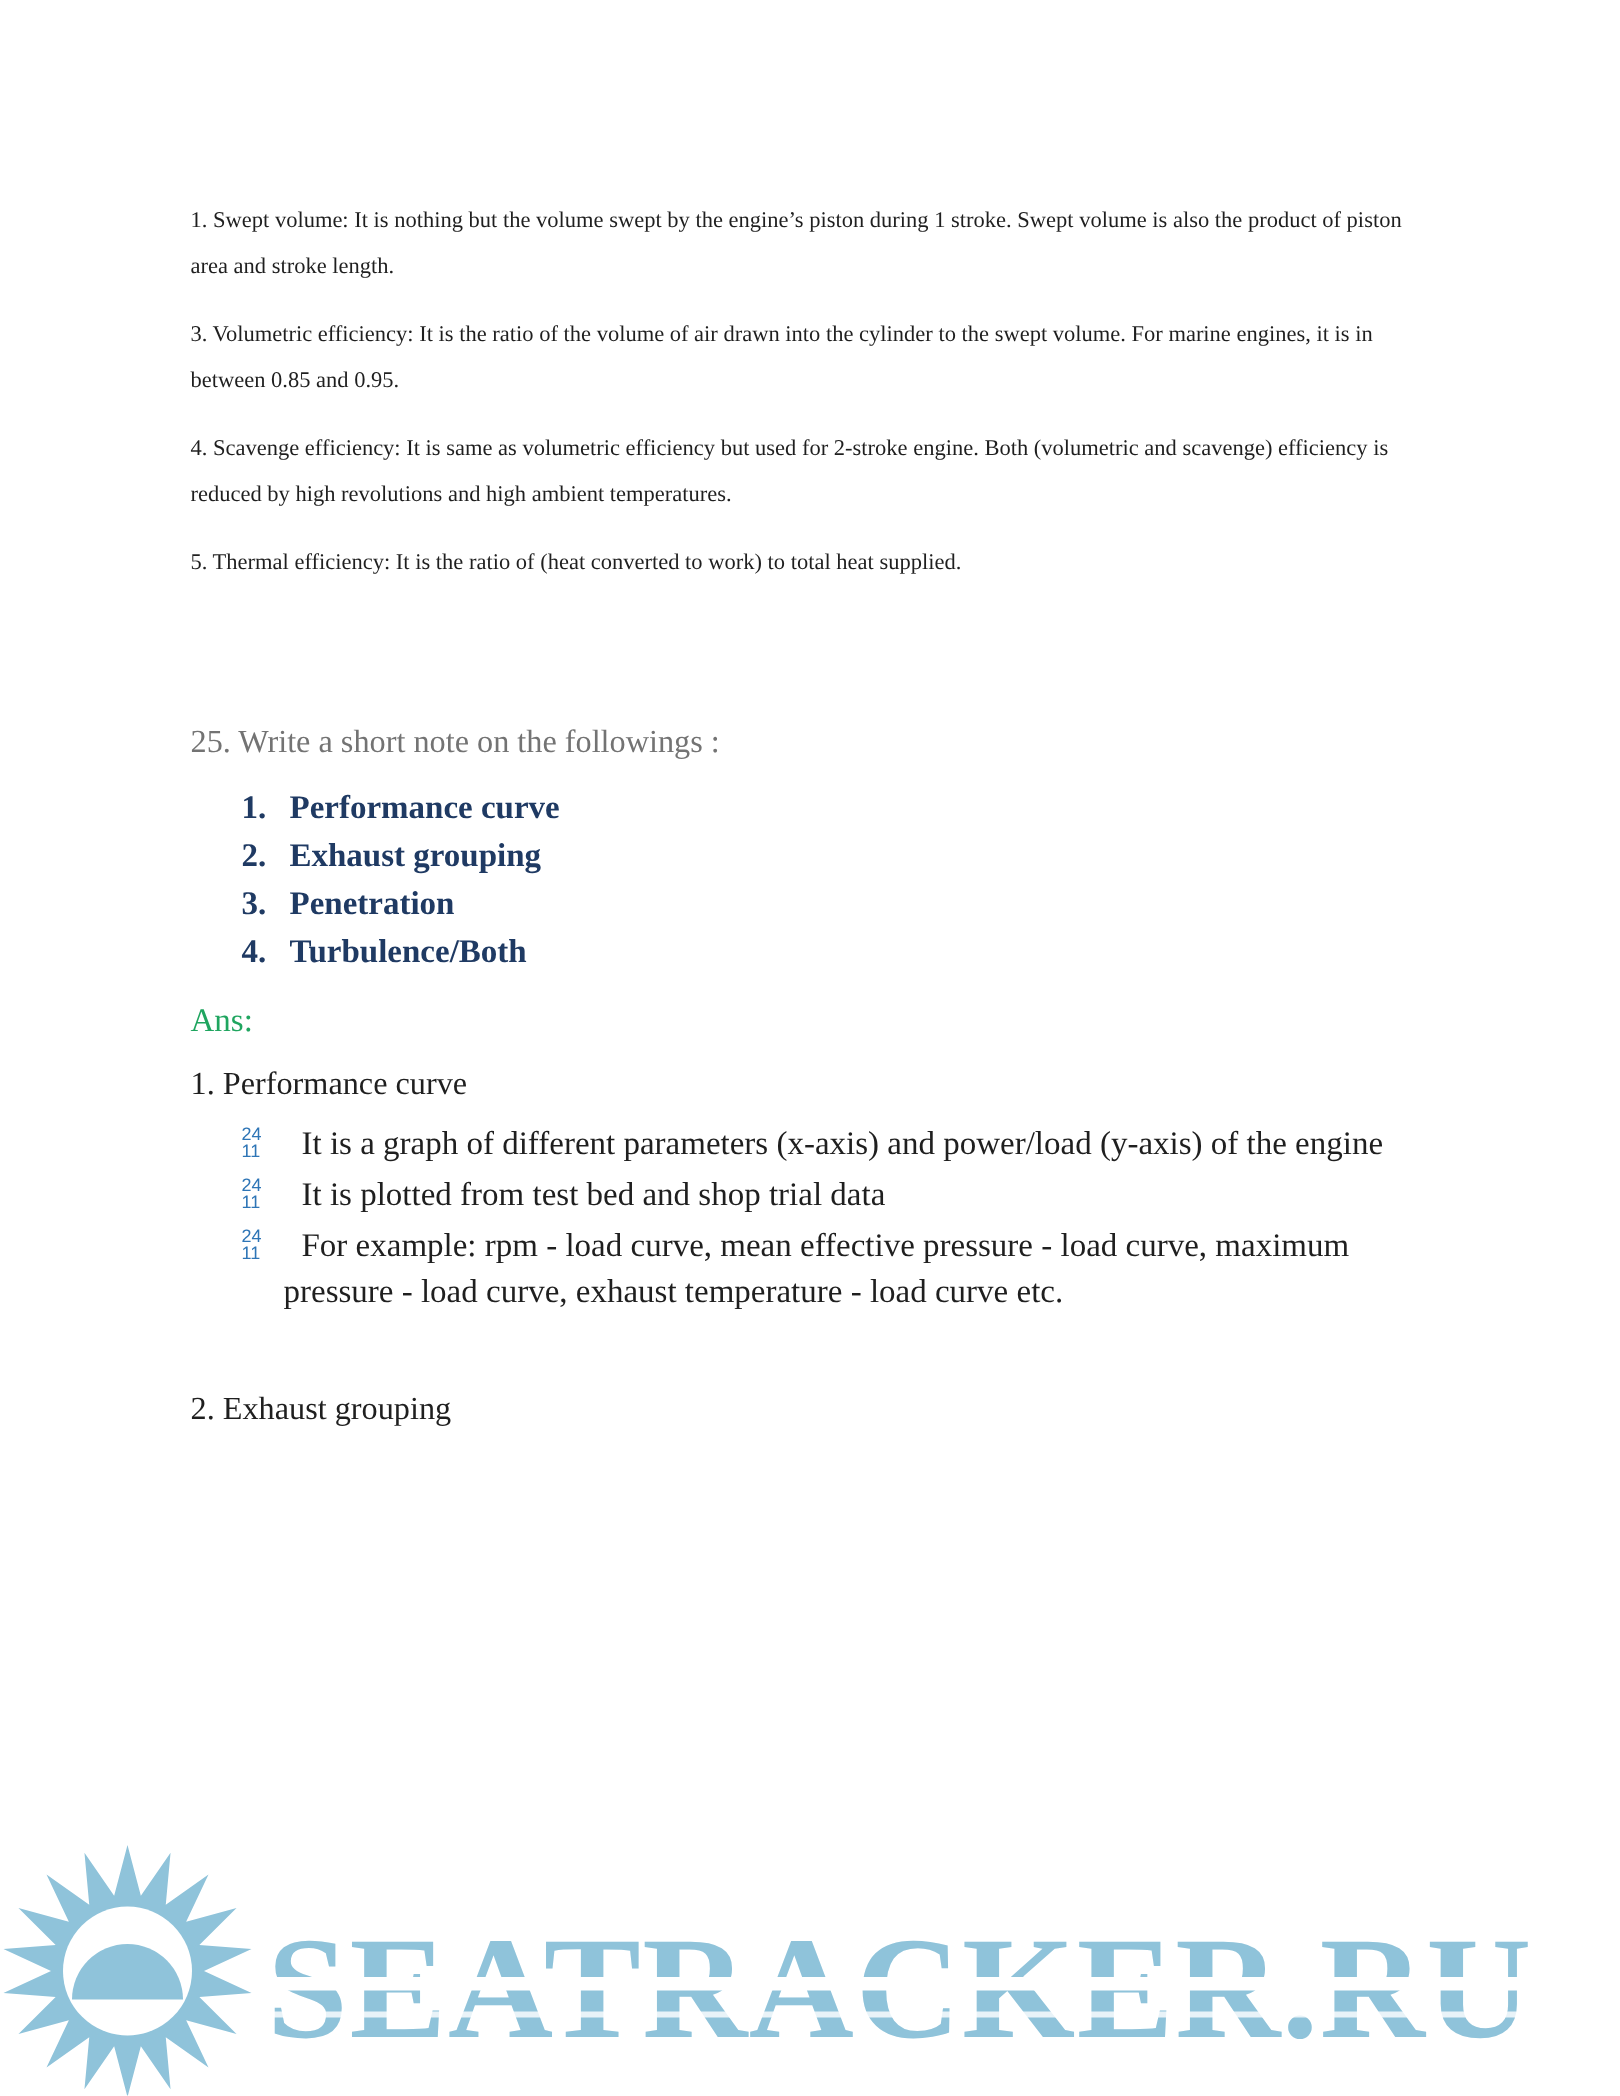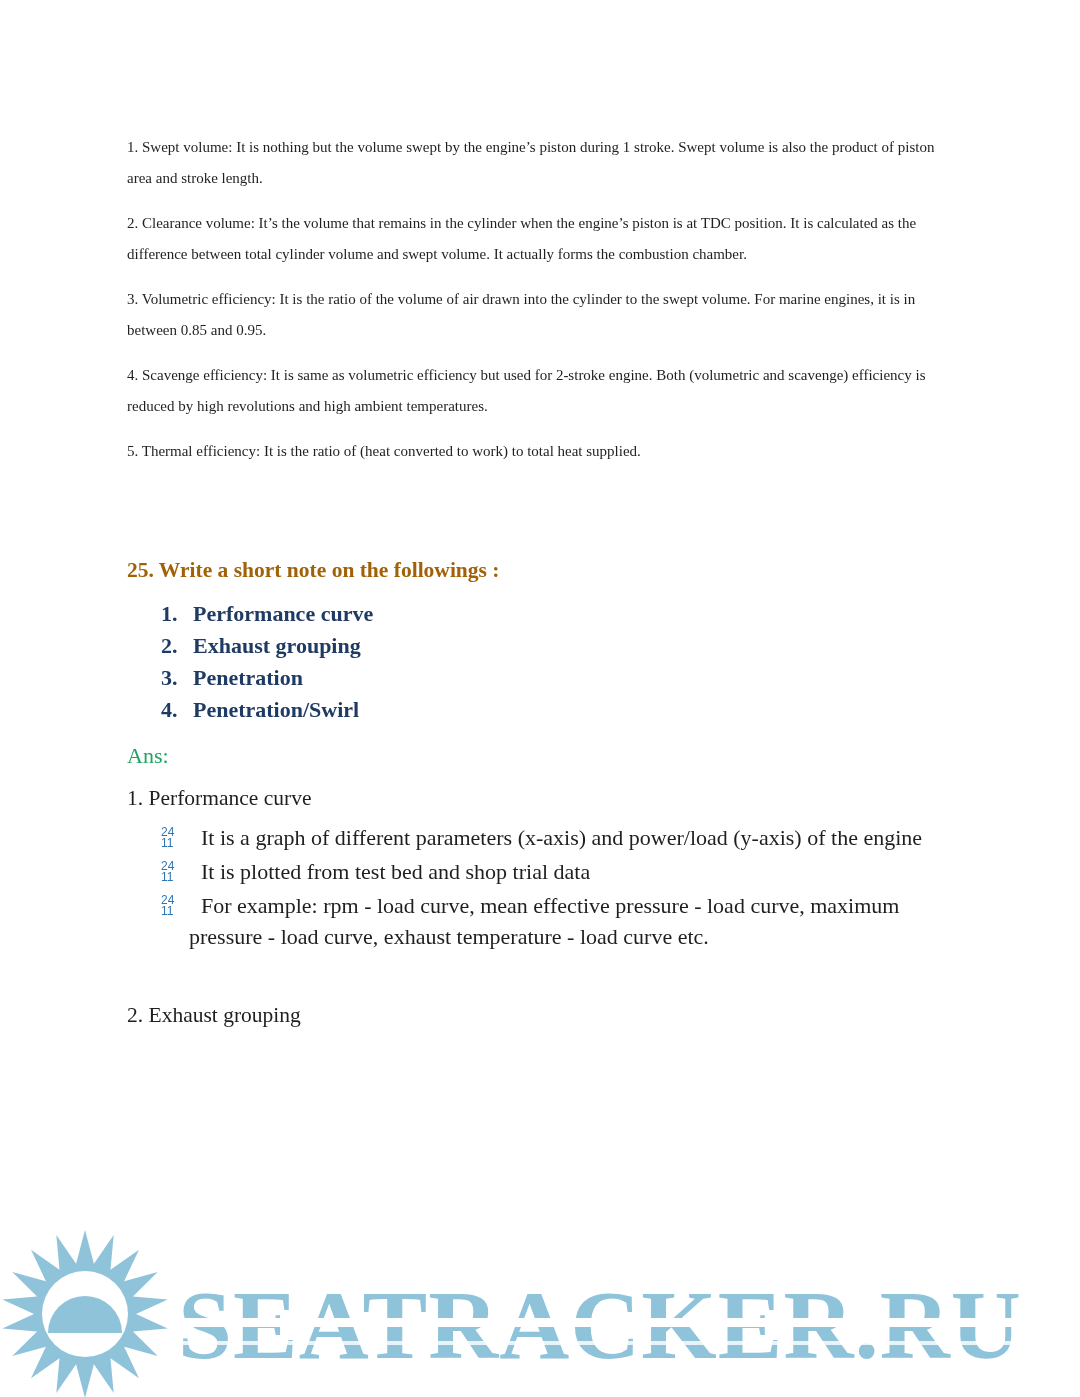--- a/index.html
+++ b/index.html
@@ -7,21 +7,21 @@
     width:1080px;height:1397px;
     background:#ffffff;
     font-family:"Liberation Serif",serif;
     color:#1f1f1f;
     position:relative;
     overflow:hidden;
   }
   .page{padding:132px 128px 0 127px;}
   .para{font-size:15px;line-height:31px;margin:0 0 14px 0;}
   .q-heading{
-    color:#a16207;font-weight:bold;font-size:21.5px;line-height:31px;
+    color:#737373;font-weight:normal;font-size:21.5px;line-height:31px;
     margin:88px 0 0 0;
   }
   .q-list{margin:12px 0 0 34px;}
   .q-item{display:flex;color:#1F3A63;font-weight:bold;font-size:22px;line-height:32px;}
   .q-num{width:32px;flex:none;}
   .ans{color:#1FA55F;font-weight:normal;font-size:22px;line-height:31px;margin:14px 0 0 0;}
   .sec-title{font-size:21.5px;line-height:31px;margin:12px 0 0 0;}
   .bullets{margin-top:8px;}
   .bullet{display:flex;margin:0 0 3px 34px;}
   .marker{
@@ -54,21 +54,20 @@
     position:absolute;left:0;right:0;bottom:44px;height:4px;
     background:#ffffff;opacity:.8;
   }
 </style>
 </head>
 <body>
 
 <div class="page">
 
   <p class="para">1. Swept volume: It is nothing but the volume swept by the engine’s piston during 1 stroke. Swept volume is also the product of piston area and stroke length.</p>
-  <p class="para">2. Clearance volume: It’s the volume that remains in the cylinder when the engine’s piston is at TDC position. It is calculated as the difference between total cylinder volume and swept volume. It actually forms the combustion chamber.</p>
   <p class="para">3. Volumetric efficiency: It is the ratio of the volume of air drawn into the cylinder to the swept volume. For marine engines, it is in between 0.85 and 0.95.</p>
   <p class="para">4. Scavenge efficiency: It is same as volumetric efficiency but used for 2-stroke engine. Both (volumetric and scavenge) efficiency is reduced by high revolutions and high ambient temperatures.</p>
   <p class="para">5. Thermal efficiency: It is the ratio of (heat converted to work) to total heat supplied.</p>
 
   <p class="q-heading">25. Write a short note on the followings :</p>
 
   <div class="q-list">
     <div class="q-item">
       <span class="q-num">1.</span>
       <span>Performance curve</span>
@@ -76,21 +75,21 @@
     <div class="q-item">
       <span class="q-num">2.</span>
       <span>Exhaust grouping</span>
     </div>
     <div class="q-item">
       <span class="q-num">3.</span>
       <span>Penetration</span>
     </div>
     <div class="q-item">
       <span class="q-num">4.</span>
-      <span>Penetration/Swirl</span>
+      <span>Turbulence/Both</span>
     </div>
   </div>
 
   <p class="ans">Ans:</p>
 
   <p class="sec-title">1. Performance curve</p>
 
   <div class="bullets">
     <div class="bullet">
       <span class="marker"><span>24</span><br><span>11</span></span>

